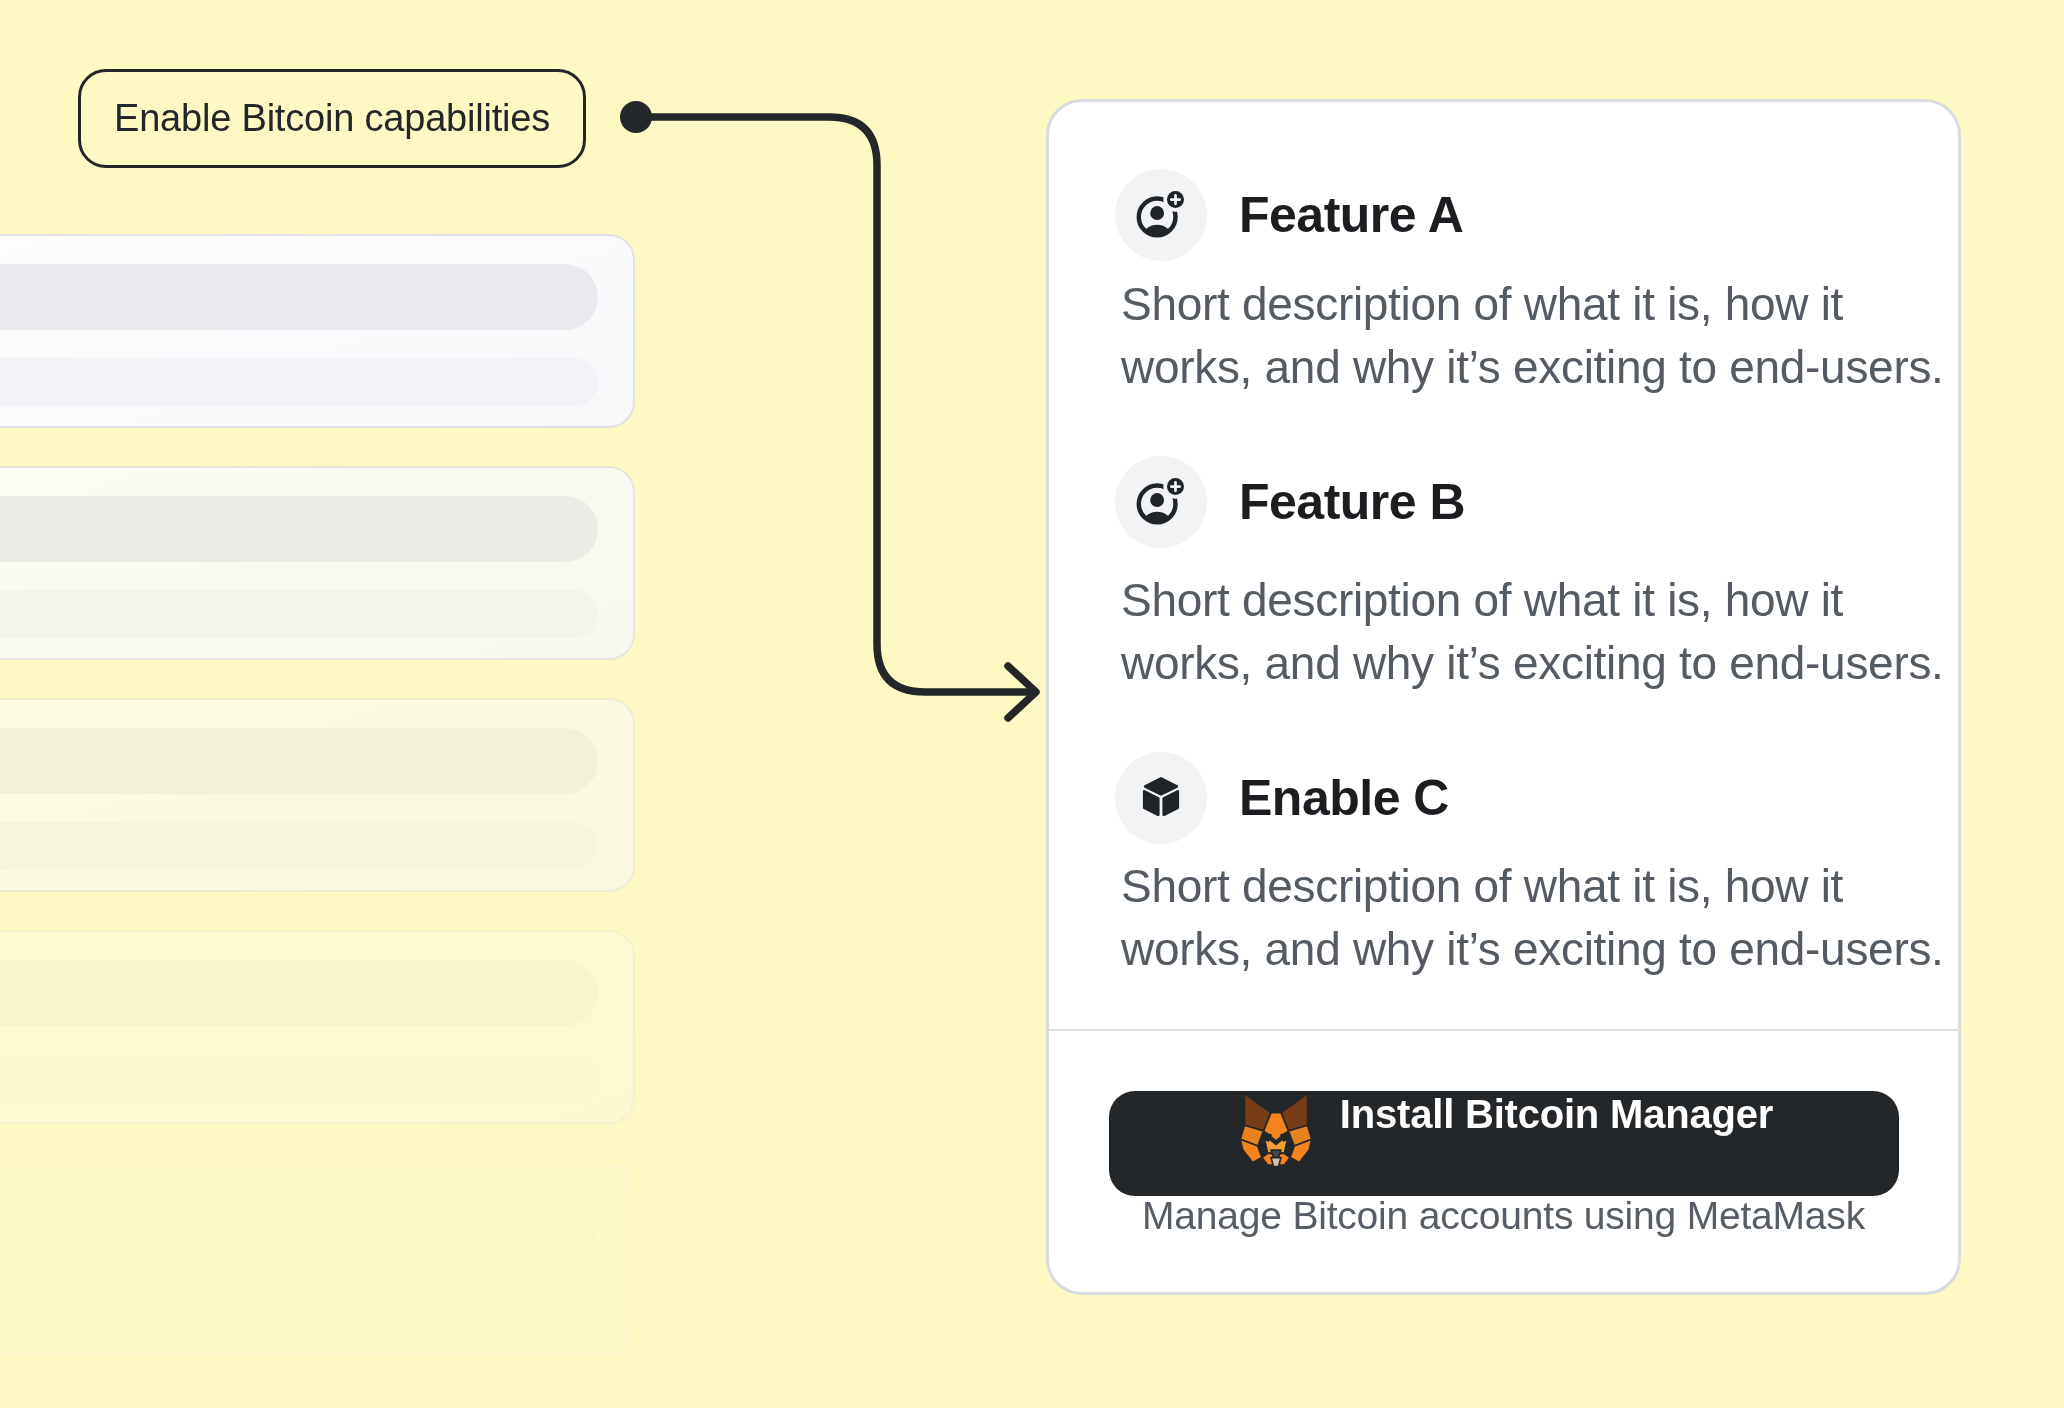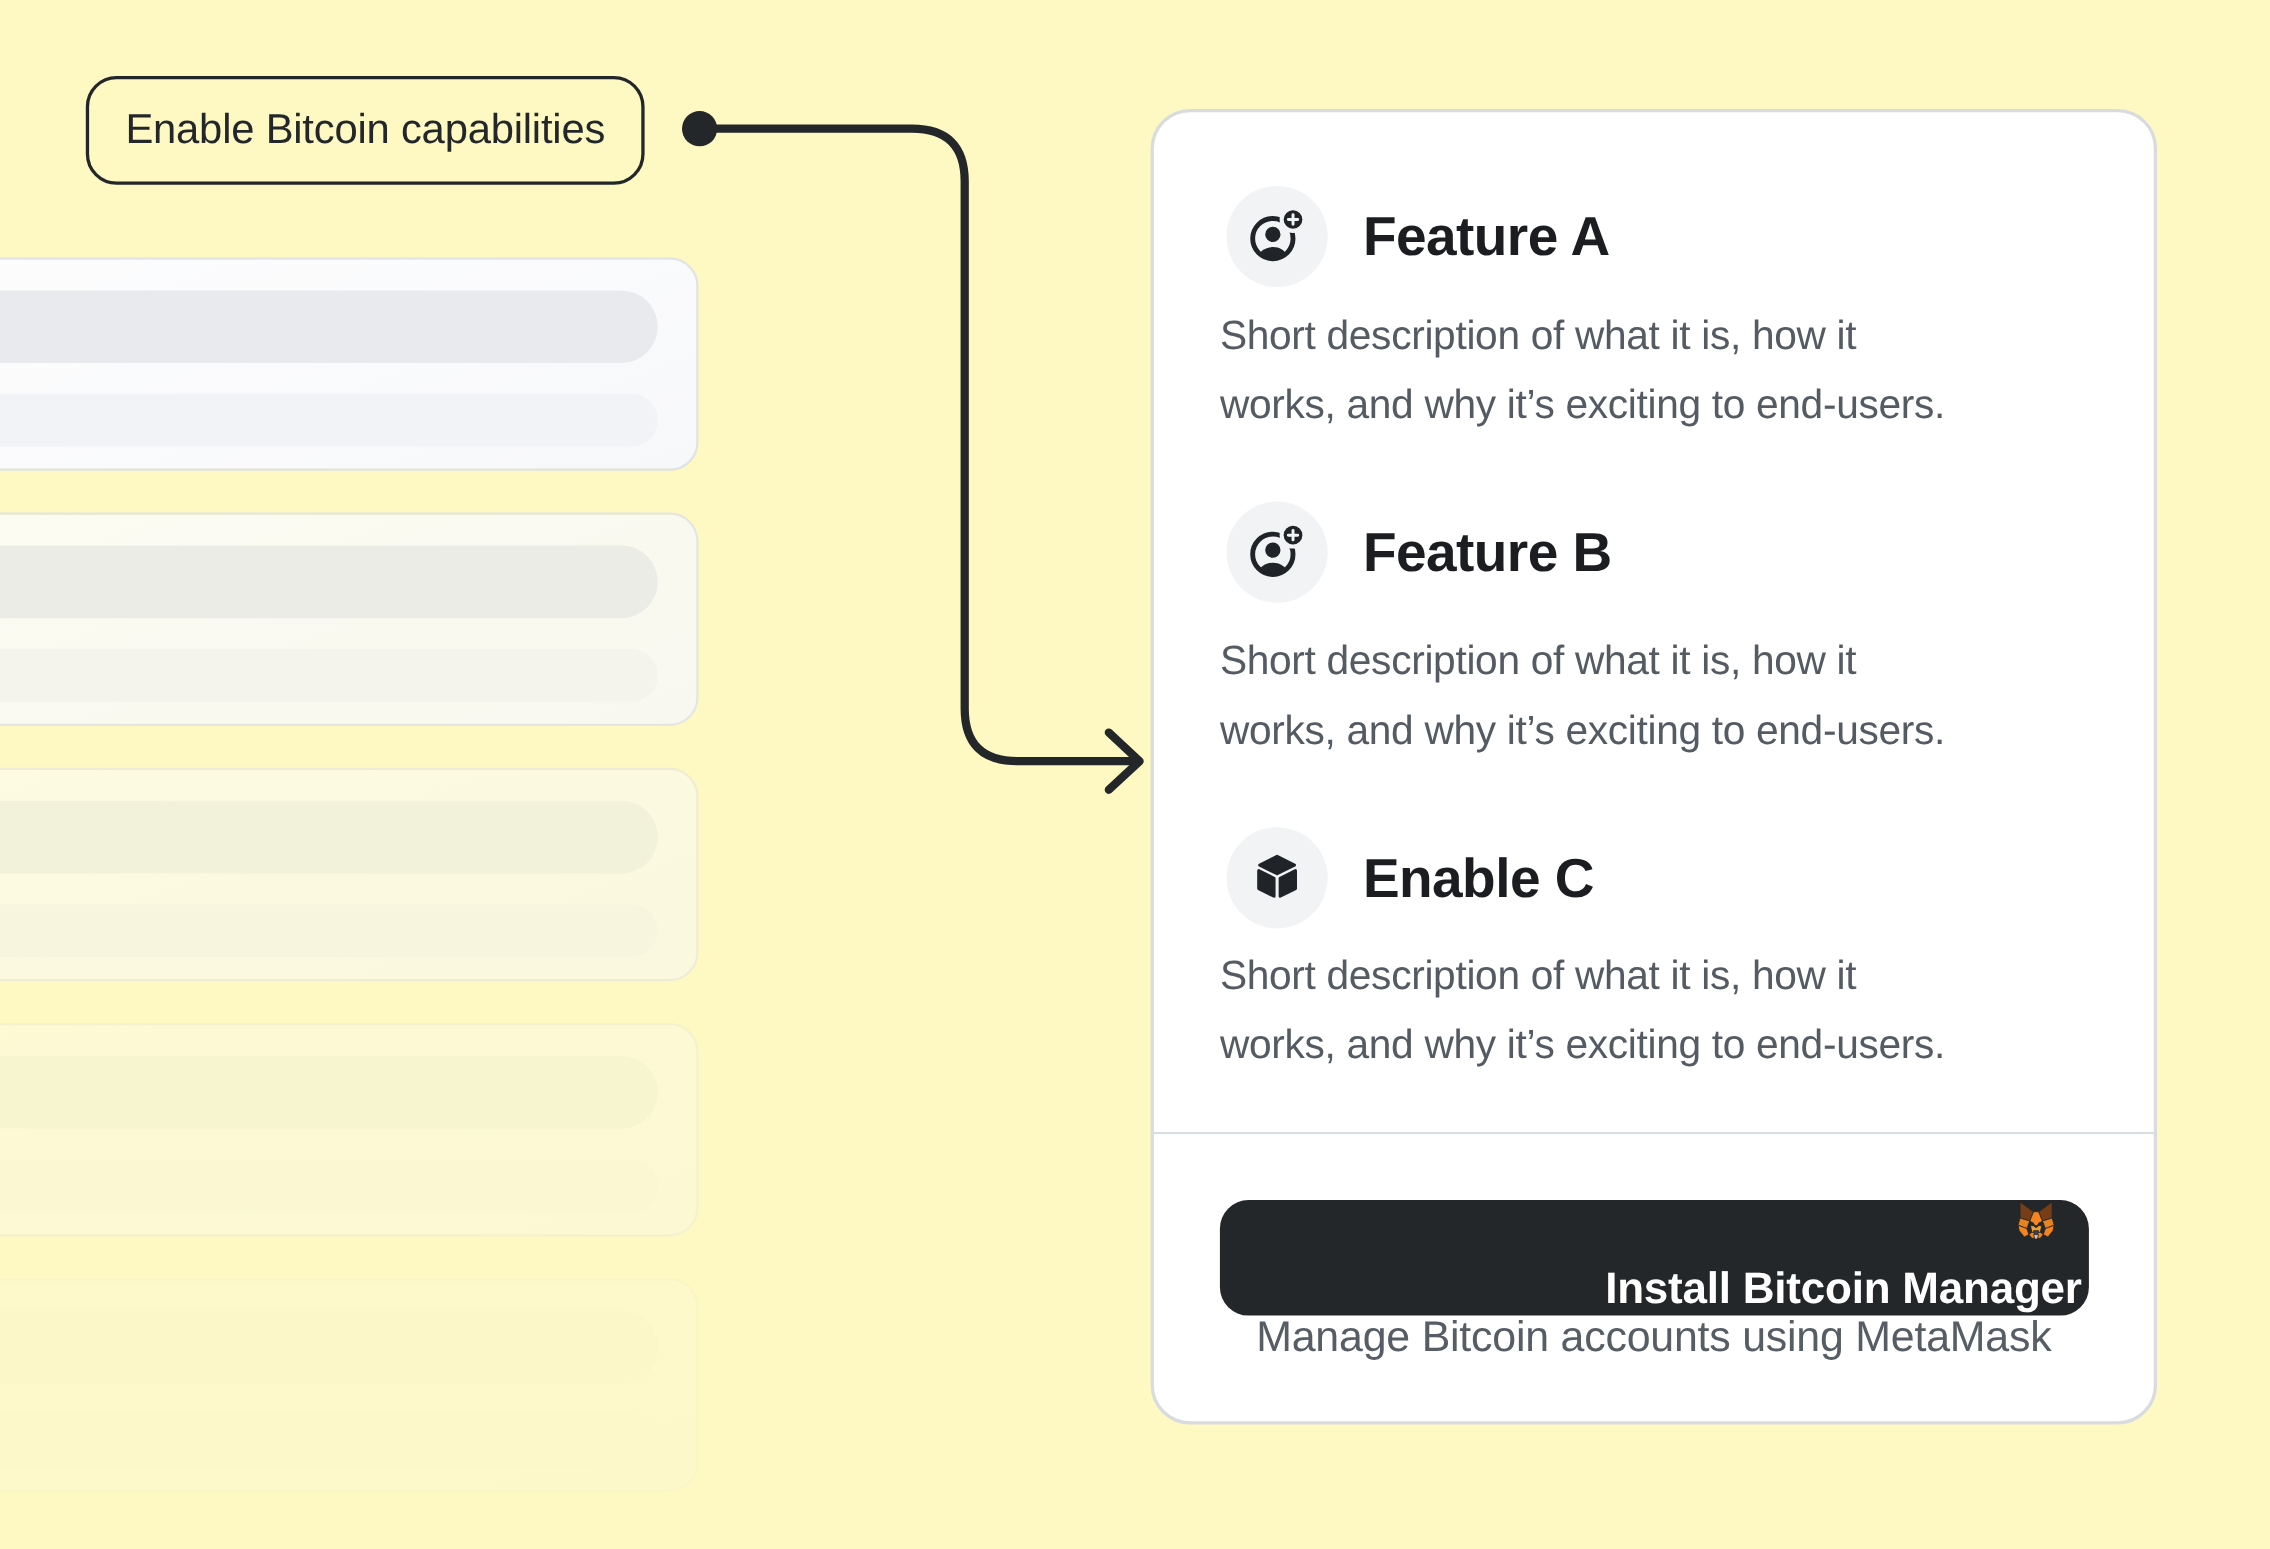--- a/index.html
+++ b/index.html
@@ -49,35 +49,34 @@
   }
   .row-a { top:67px;align-items:center; } .row-b { top:354px;justify-content:flex-end; } .row-c { top:650px; }
   .icon-circle {
     width:92px; height:92px; border-radius:50%; background:#f2f3f5;
     display:flex; align-items:center; justify-content:center; flex:0 0 auto;
   }
   .feature-title {
     font-size:50px; font-weight:700; color:#1b1d21; letter-spacing:-0.5px;
   }
   .feature-desc {
-    position:absolute; left:60px; font-size:37px; line-height:63px;
+    position:absolute; left:72px; font-size:46px; line-height:63px;
     color:#545b63; letter-spacing:-0.3px; white-space:nowrap;
   }
   .desc-a { top:171px; } .desc-b { top:467px; } .desc-c { top:753px; }
 
   .divider { position:absolute; left:0; right:0; top:927px; height:2px; background:#dadde1; }
 
   .install-button {
     position:absolute; top:989px; left:50%; transform:translateX(-50%);
     width:790px; height:105px; border:none; cursor:pointer;
     background:var(--accent,#24272a); border-radius:26px;
-    display:flex; align-items:flex-end; justify-content:center; gap:22px;
+    display:flex; align-items:flex-start; justify-content:center; gap:22px;
     color:#ffffff; font-size:40px; font-weight:700; letter-spacing:-0.2px;
     font-family:"Liberation Sans", sans-serif;
-    flex-direction:column;
   }
   .caption {
     position:absolute; top:1092px; left:0; width:100%; text-align:center;
     font-size:39px; color:#565d65; letter-spacing:-0.2px;
   }
 </style>
 </head>
 <body style="background: rgb(243, 243, 244);">
 
 <div class="stage">

